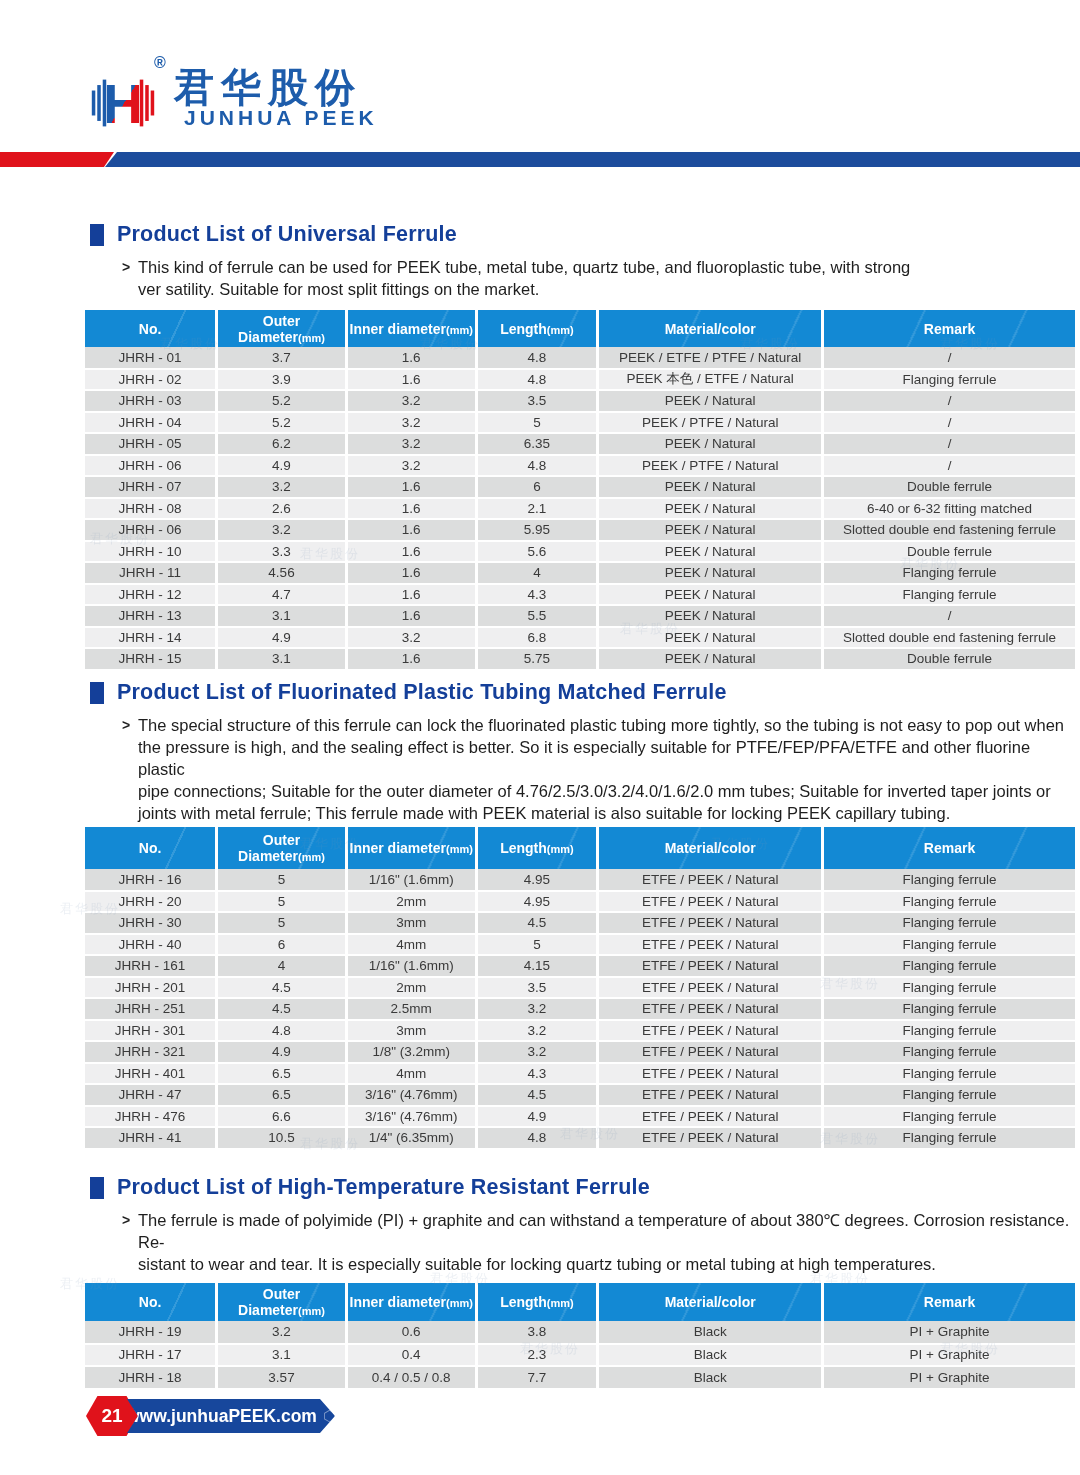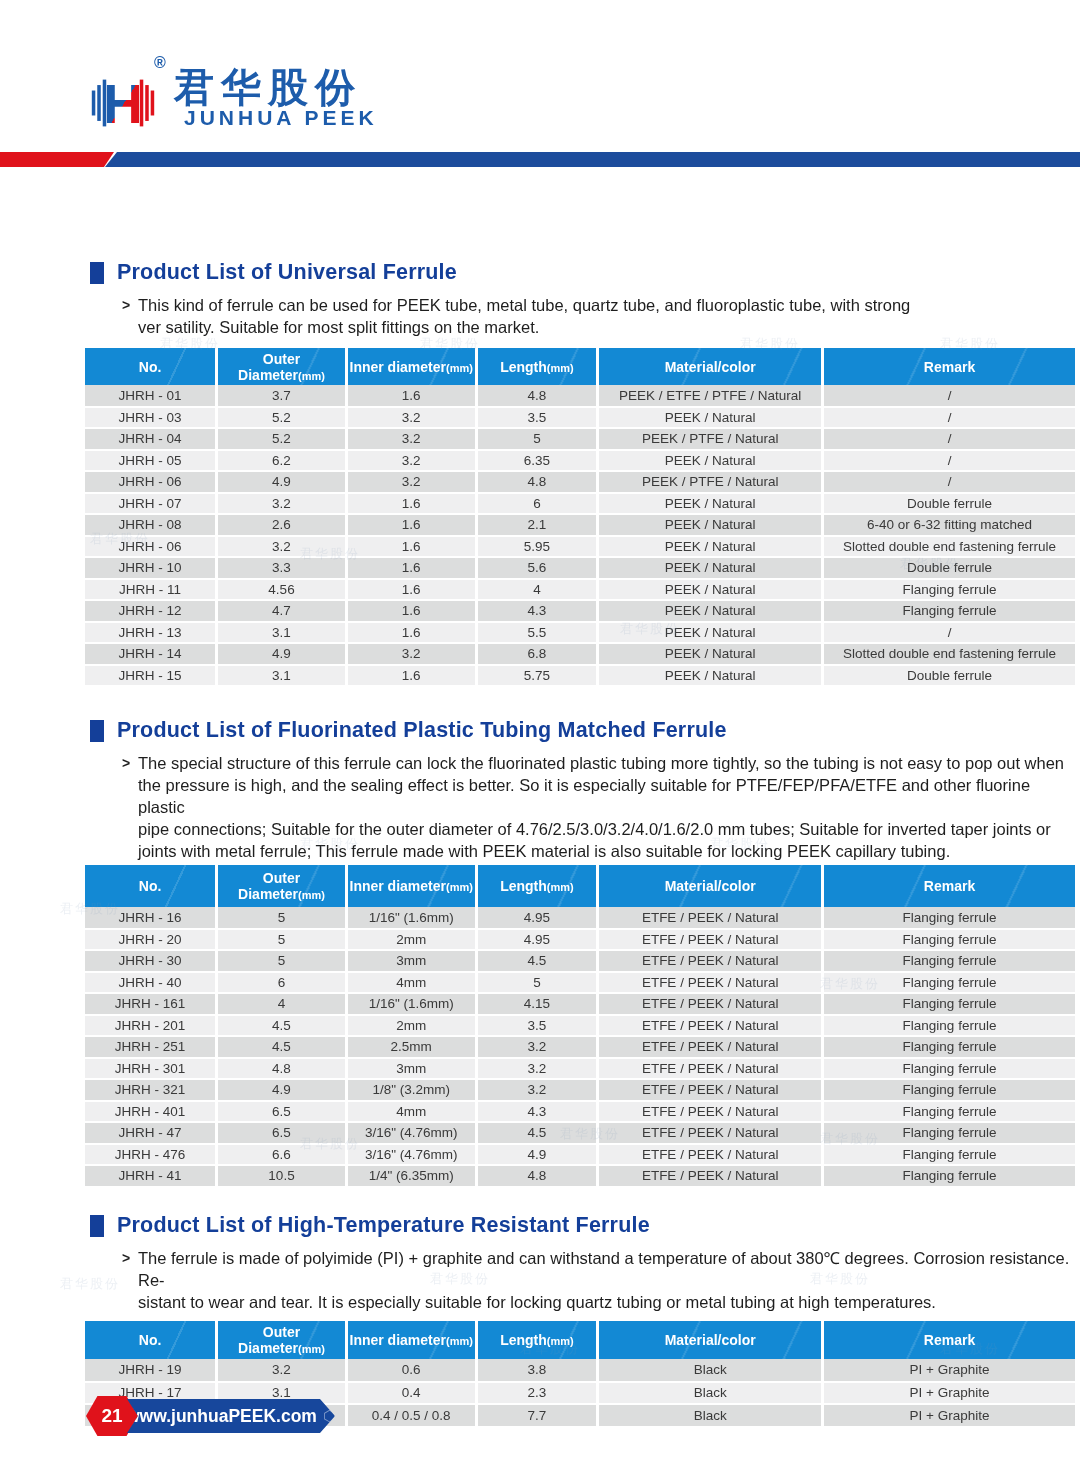--- a/index.html
+++ b/index.html
@@ -21,21 +21,21 @@
 
   
   .band-red { position:absolute; left:0; top:152px; width:114px; height:15px; background:#e0121b;
               clip-path:polygon(0 0,100% 0,calc(100% - 10px) 100%,0 100%); }
   .band-blue { position:absolute; left:105px; top:152px; right:0; height:15px; background:#1c4c9c;
                clip-path:polygon(12px 0,100% 0,100% 100%,0 100%); }
 
   
   .sec { position:absolute; left:85px; width:990px; }
   .sec1 { top:221px; } .sec2 { top:679px; } .sec3 { top:1174px; }
-  .sec-title { display:flex; align-items:center; gap:13px; margin-left:5px; height:27px;margin-top:38px; }
+  .sec-title { display:flex; align-items:center; gap:13px; margin-left:5px; height:27px; }
   .sq { width:14px; height:22px; background:#143f99; flex:0 0 auto; }
   .sec-title h2 { font-size:21.5px; font-weight:bold; color:#143f99; letter-spacing:0.2px; }
   .desc { display:flex; margin-left:37px; margin-top:8px; font-size:16.5px; line-height:22px; color:#1e1e1e; }
   .desc .bullet { flex:0 0 16px; font-weight:bold; font-size:14px; line-height:22px; color:#1e1e1e; }
   .desc-lines { white-space:pre-line; }
 
   
   table.ptable { width:990px; border-collapse:collapse; table-layout:fixed; }
   .sec1 .ptable { margin-top:10px; } .sec2 .ptable { margin-top:3px; } .sec3 .ptable { margin-top:8px; }
   .ptable th {
@@ -135,20 +135,28 @@
       <tbody>
           <tr>
             <td>JHRH - 01</td>
             <td>3.7</td>
             <td>1.6</td>
             <td>4.8</td>
             <td>PEEK / ETFE / PTFE / Natural</td>
             <td>/</td>
           </tr>
           <tr>
+            <td>JHRH - 02</td>
+            <td>3.9</td>
+            <td>1.6</td>
+            <td>4.8</td>
+            <td>PEEK 本色 / ETFE / Natural</td>
+            <td>Flanging ferrule</td>
+          </tr>
+          <tr>
             <td>JHRH - 03</td>
             <td>5.2</td>
             <td>3.2</td>
             <td>3.5</td>
             <td>PEEK / Natural</td>
             <td>/</td>
           </tr>
           <tr>
             <td>JHRH - 04</td>
             <td>5.2</td>

